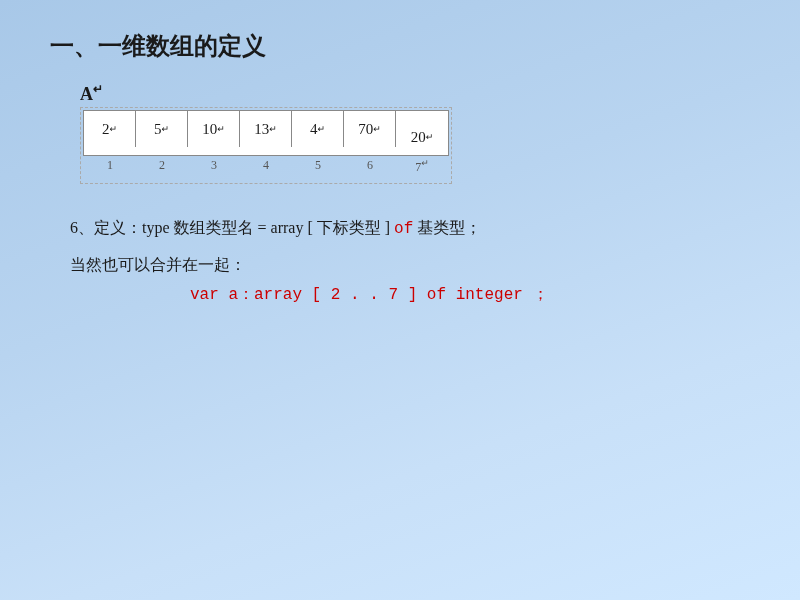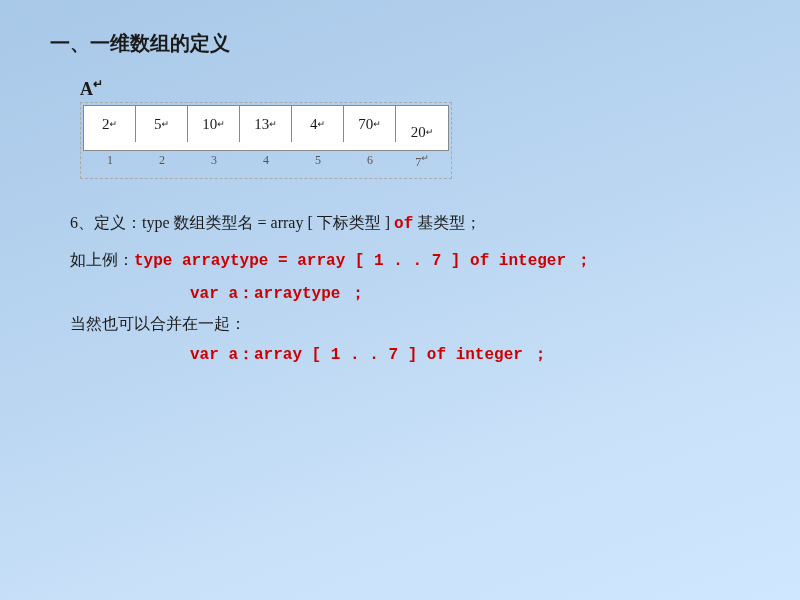--- a/index.html
+++ b/index.html
@@ -14,21 +14,21 @@
     }
 
     .slide-container {
       width: 800px;
       height: 600px;
       padding: 30px 50px;
       position: relative;
     }
 
     .section-title {
-      font-size: 20px;
+      font-size: 24px;
       color: #1a1a1a;
       font-weight: bold;
       margin-bottom: 20px;
     }
 
     .array-diagram {
       margin-left: 30px;
       margin-bottom: 30px;
     }
 
@@ -87,21 +87,21 @@
     .def-line {
       font-size: 16px;
       color: #1a1a1a;
       margin-bottom: 8px;
       line-height: 1.7;
     }
 
     .code-red {
       color: #cc0000;
       font-family: "Courier New", monospace;
-      font-weight: bold;
+      font-weight: normal;
     }
 
     .code-line {
       font-family: "Courier New", monospace;
       font-size: 16px;
       color: #cc0000;
       font-weight: bold;
       margin-bottom: 6px;
       margin-left: 40px;
     }
@@ -156,31 +156,25 @@
       </div>
     </div>
   </div>
 
   <div class="content-area">
 
     <div class="def-line">
       <span>6、定义：type  数组类型名 = array  [ 下标类型 ]  </span><span class="code-red">of</span><span>  基类型；</span>
     </div>
 
-    <div class="def-line">
-      <span>如上例：</span><span class="code-red">type  arraytype = array   [ 1 .  . 7 ]   of  integer  ；</span>
-    </div>
 
-    <div class="code-line indent-extra">
-      <span class="code-red">var   a：arraytype ；</span>
-    </div>
 
     <div class="normal-text">
       <span>当然也可以合并在一起：</span>
     </div>
 
     <div class="code-line indent-extra">
-      <span class="code-red">var   a：array  [ 1 .  . 7 ]   of  integer  ；</span>
+      <span class="code-red">var   a：array  [ 2 .  . 7 ]   of  integer  ；</span>
     </div>
 
   </div>
 
 </div>
 
 </body></html>

